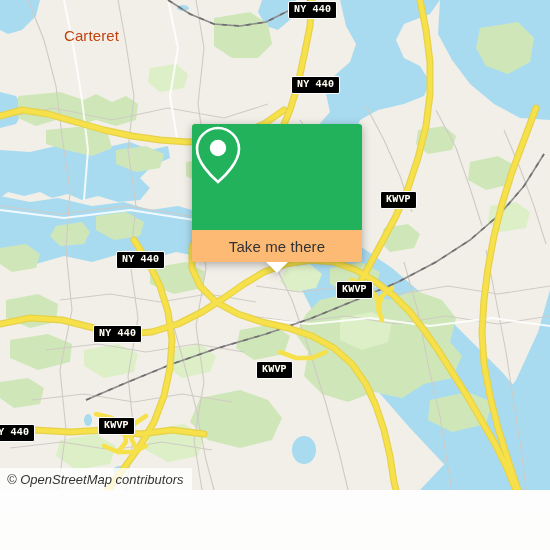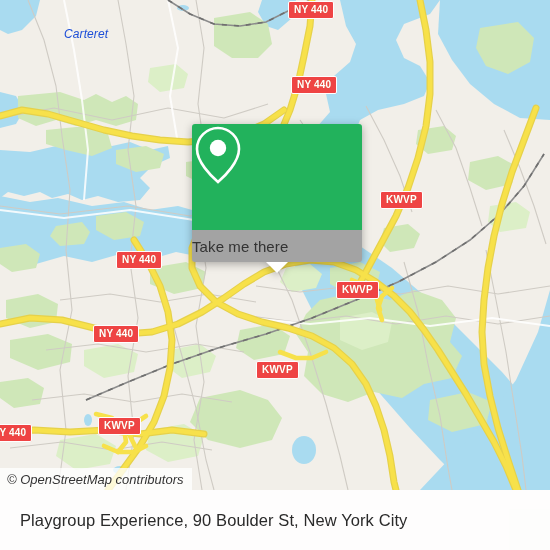--- a/index.html
+++ b/index.html
@@ -10,60 +10,60 @@
   }
   #app{position:relative;width:550px;height:550px;overflow:hidden;background:#f2efe9;}
 
   
   .map{position:absolute;left:0;top:0;width:550px;height:490px;overflow:hidden;background:#f2efe9;}
   .map svg{position:absolute;left:0;top:0;display:block;}
 
   
   .shield{
     position:absolute;
-    background:#ef4444;
+    background:#000000;
     border:1.5px solid #ffffff;
     border-radius:2px;
     color:#ffffff;
     font-size:10px;
     font-weight:bold;
     letter-spacing:.2px;
     line-height:13px;
     height:13px;
     padding:1px 5px 2px 5px;
     text-align:center;
     white-space:nowrap;
     box-sizing:content-box;
     text-shadow:0 0 1px rgba(150,130,0,.35);
+    font-family:Liberation Mono, monospace;
   }
   .place-label{
     position:absolute;
-    color:#1d4ed8;
-    font-size:12px;
+    color:#c2410c;
+    font-size:15px;
     letter-spacing:.1px;
     white-space:nowrap;
-    font-style:italic;
   }
 
   
   .callout{
     position:absolute;left:192px;top:124px;width:170px;
     filter:drop-shadow(0 2px 4px rgba(0,0,0,.30));
   }
   .callout-head{
     background:#22b25c;
     height:106px;
     border-radius:3px 3px 0 0;
     display:flex;align-items:center;justify-content:center;
   }
   .callout-body{
-    background:#a3a3a3;
+    background:#fdba74;
     height:32px;
     border-radius:0 0 3px 3px;
-    display:flex;align-items:center;justify-content:flex-start;
+    display:flex;align-items:center;justify-content:center;
   }
   .callout-label{
     color:#333333;font-size:15px;letter-spacing:.1px;white-space:nowrap;
   }
   .callout-tail{
     position:absolute;left:50%;margin-left:-11px;top:100%;
     width:0;height:0;
     border-left:11px solid transparent;
     border-right:11px solid transparent;
     border-top:11px solid #ffffff;
@@ -294,16 +294,15 @@
       </div>
       <div class="callout-tail"></div>
     </div>
 
     <div class="attrib">
       <span>© OpenStreetMap contributors</span>
     </div>
   </div>
 
   <div class="bottombar">
-    <div class="addr">Playgroup Experience, 90 Boulder St, New York City</div>
   </div>
 
 </div>
 
 </body></html>

